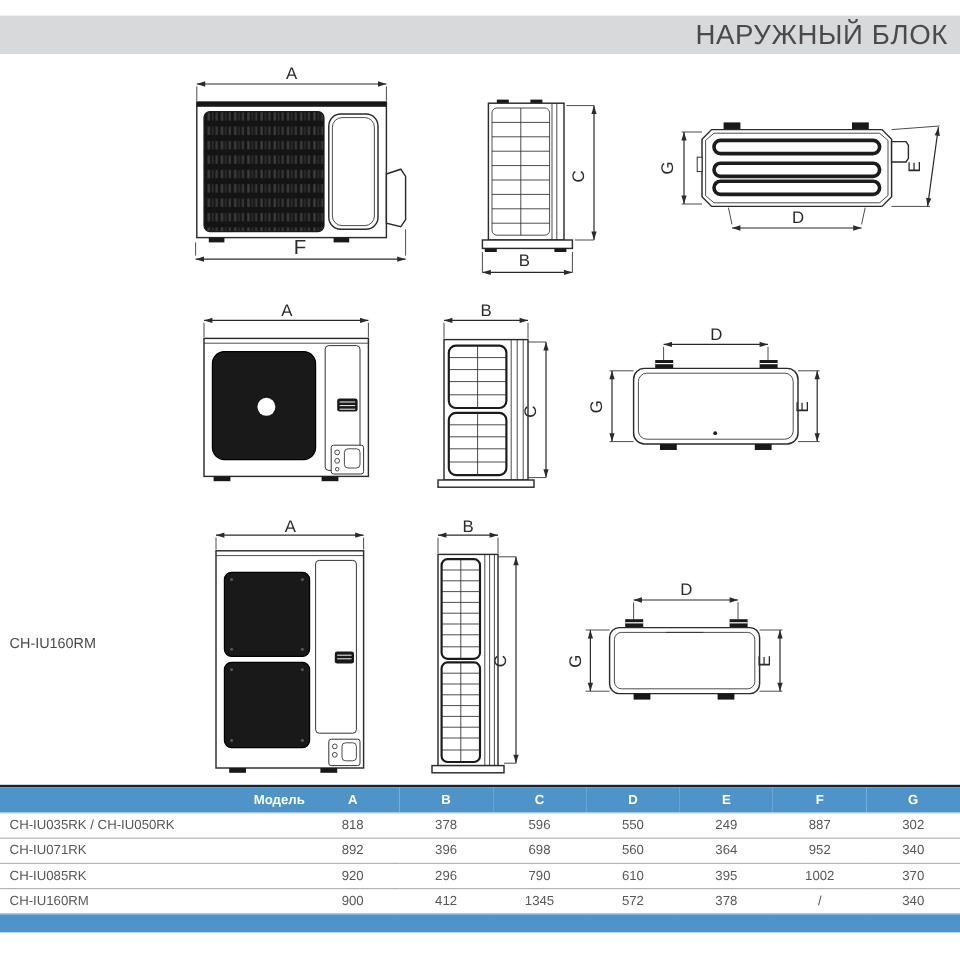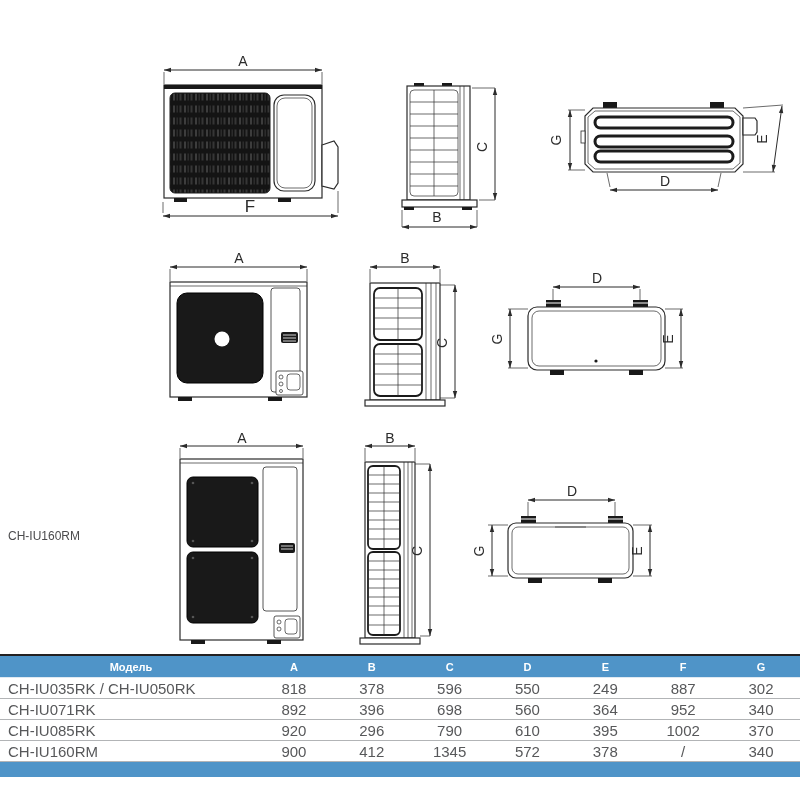--- a/index.html
+++ b/index.html
@@ -23,31 +23,34 @@
   .ext{stroke:#2b2b2b;stroke-width:.7;}
   .dark{fill:#191919;}
   .slat{fill:#fff;stroke:#1c1c1c;stroke-width:3;}
   .blk{fill:#fff;stroke:#1b1b1b;stroke-width:1.8;}
   
   .spec-wrap{position:absolute;left:0;top:654px;width:800px;border-top:2px solid #232021;}
   table{width:100%;border-collapse:collapse;table-layout:fixed;}
   col.model-col{width:255px;}
   th{background:#4f94c8;color:#fff;font-size:11px;font-weight:bold;height:19px;
      text-align:center;border-bottom:1px solid #dfe9f2;}
-  th.model-th{text-align:center;padding-left:8px;}
-  td{height:18px;font-size:15px;color:#57585a;text-align:center;background:#fff;
+  th.model-th{text-align:right;padding-left:8px;}
+  td{height:18px;font-size:11px;color:#57585a;text-align:center;background:#fff;
      border-bottom:1px solid #b2b4b6;}
   td.model-cell{text-align:left;padding-left:8px;}
   .accent-bar{height:15px;background:#4f94c8;}
 </style>
 </head>
 <body>
 
 <div class="page">
 
+  <div class="title-bar">
+    <span>НАРУЖНЫЙ БЛОК</span>
+  </div>
 
   <div class="models" style="top:528px">
     <div>CH-IU160RM</div>
   </div>
 
   <svg style="left:150px;top:55px" width="200" height="170" viewBox="0 0 200 170">
     <defs>
       <pattern id="grillep" width="11" height="12" patternUnits="userSpaceOnUse">
         <rect width="11" height="12" fill="#141414"></rect>
         <rect x="1" y="2.5" width="2" height="7" fill="#3d3d3d"></rect>

